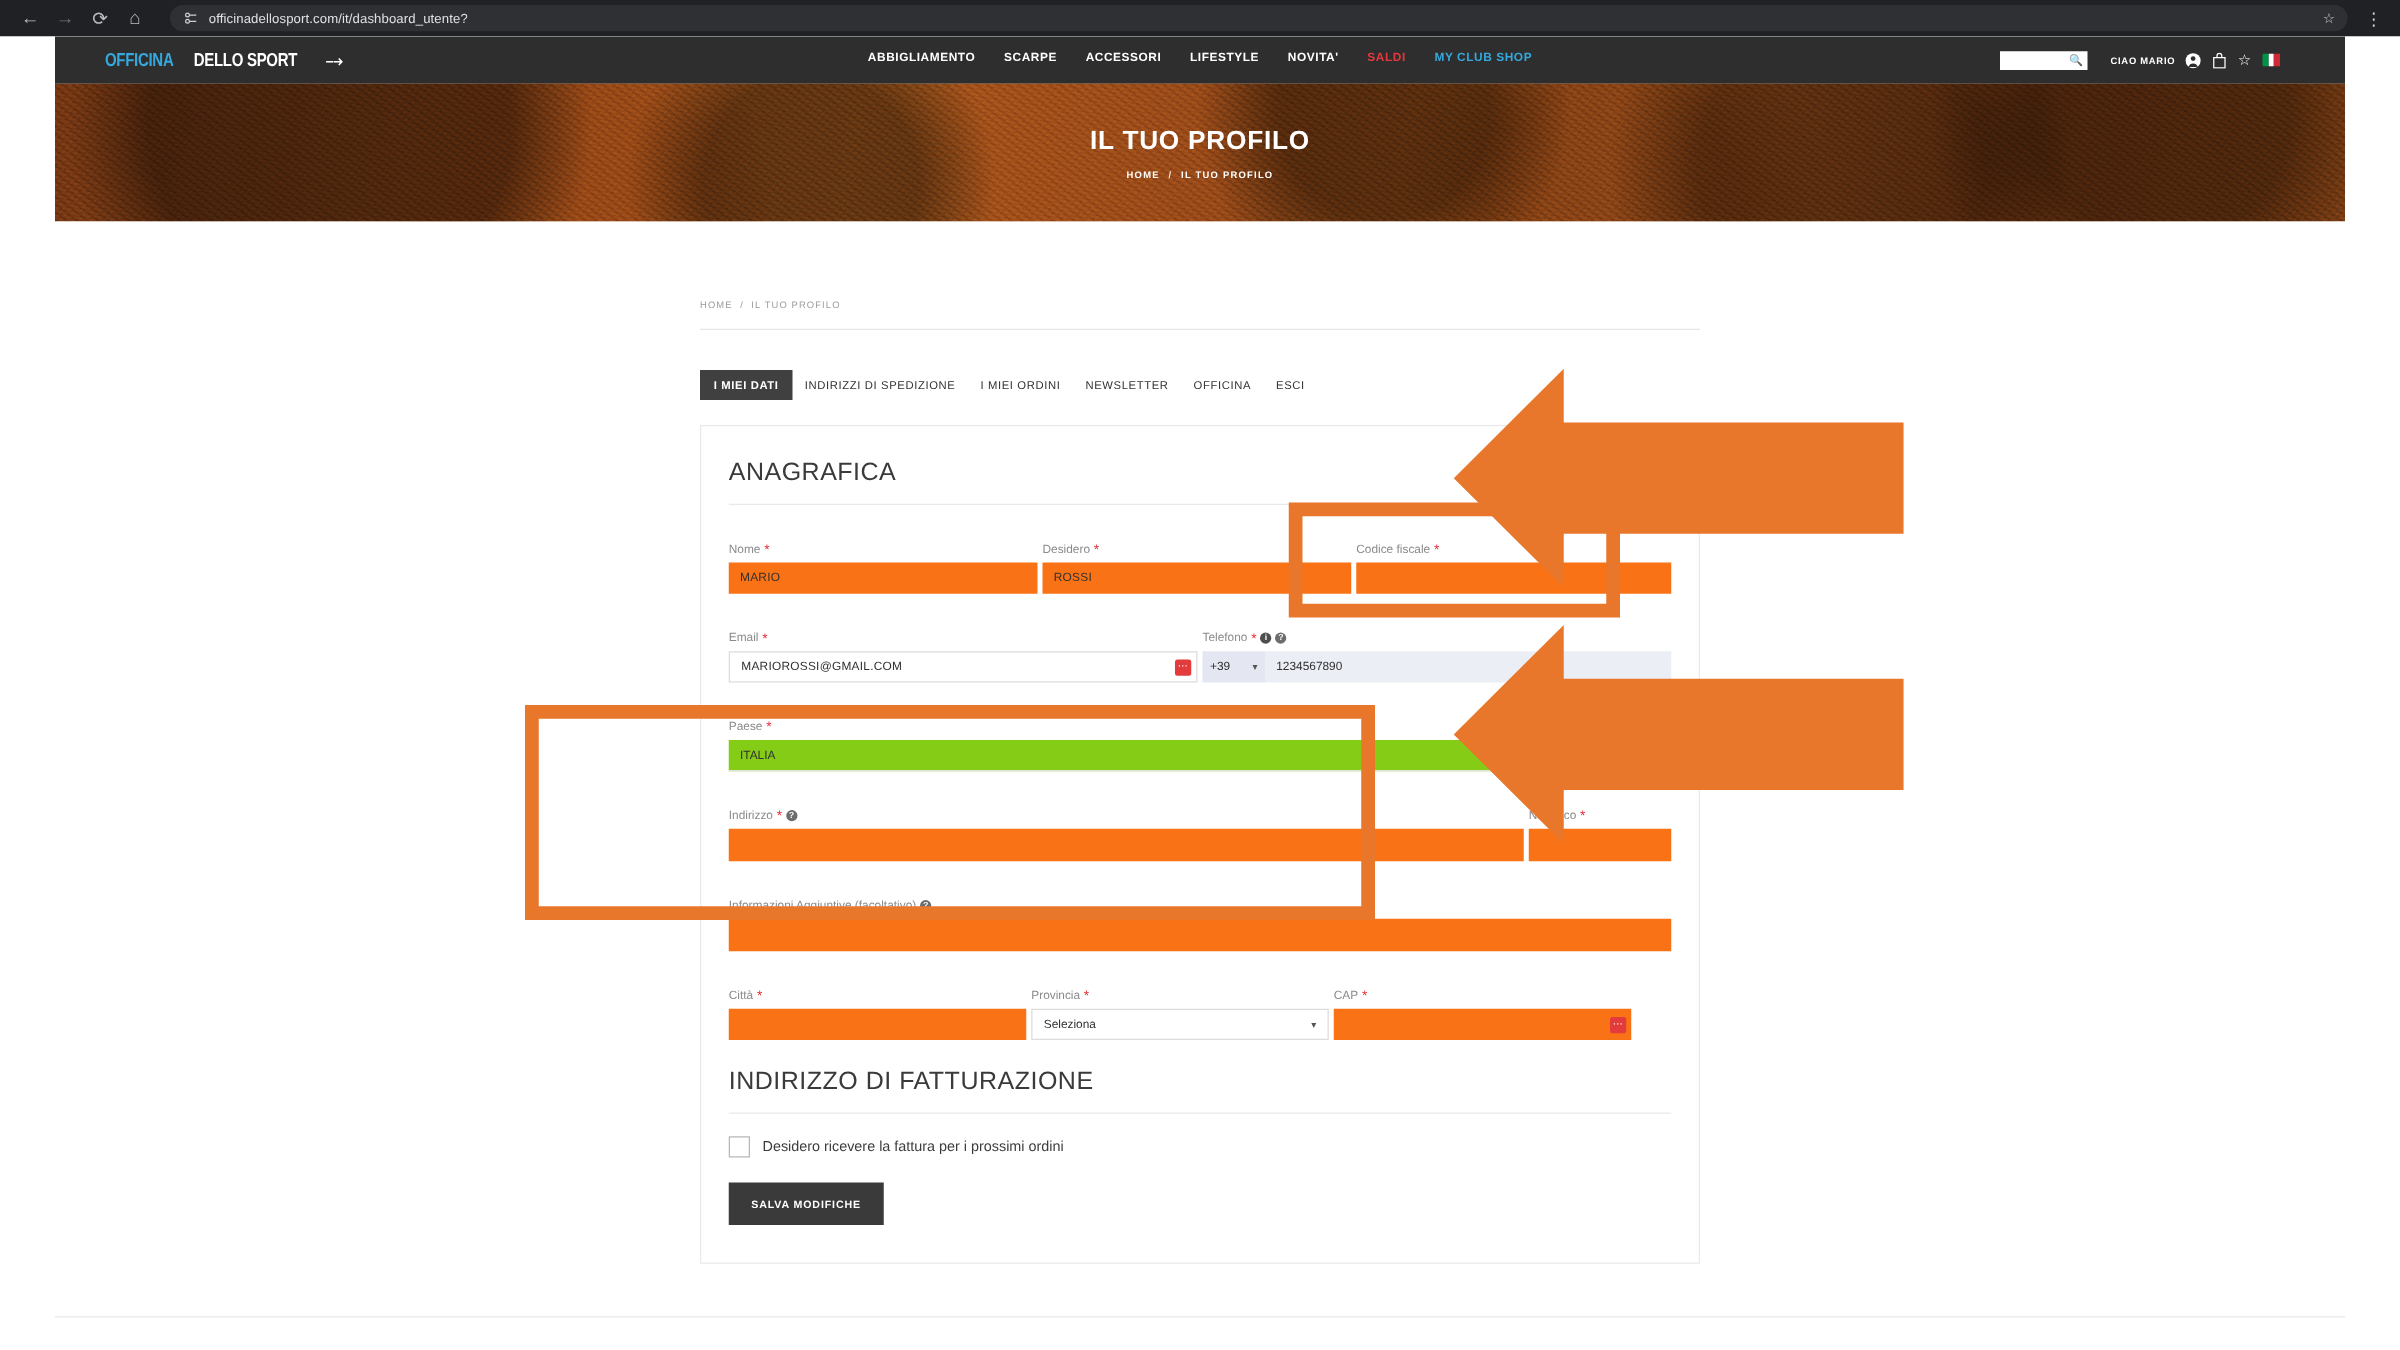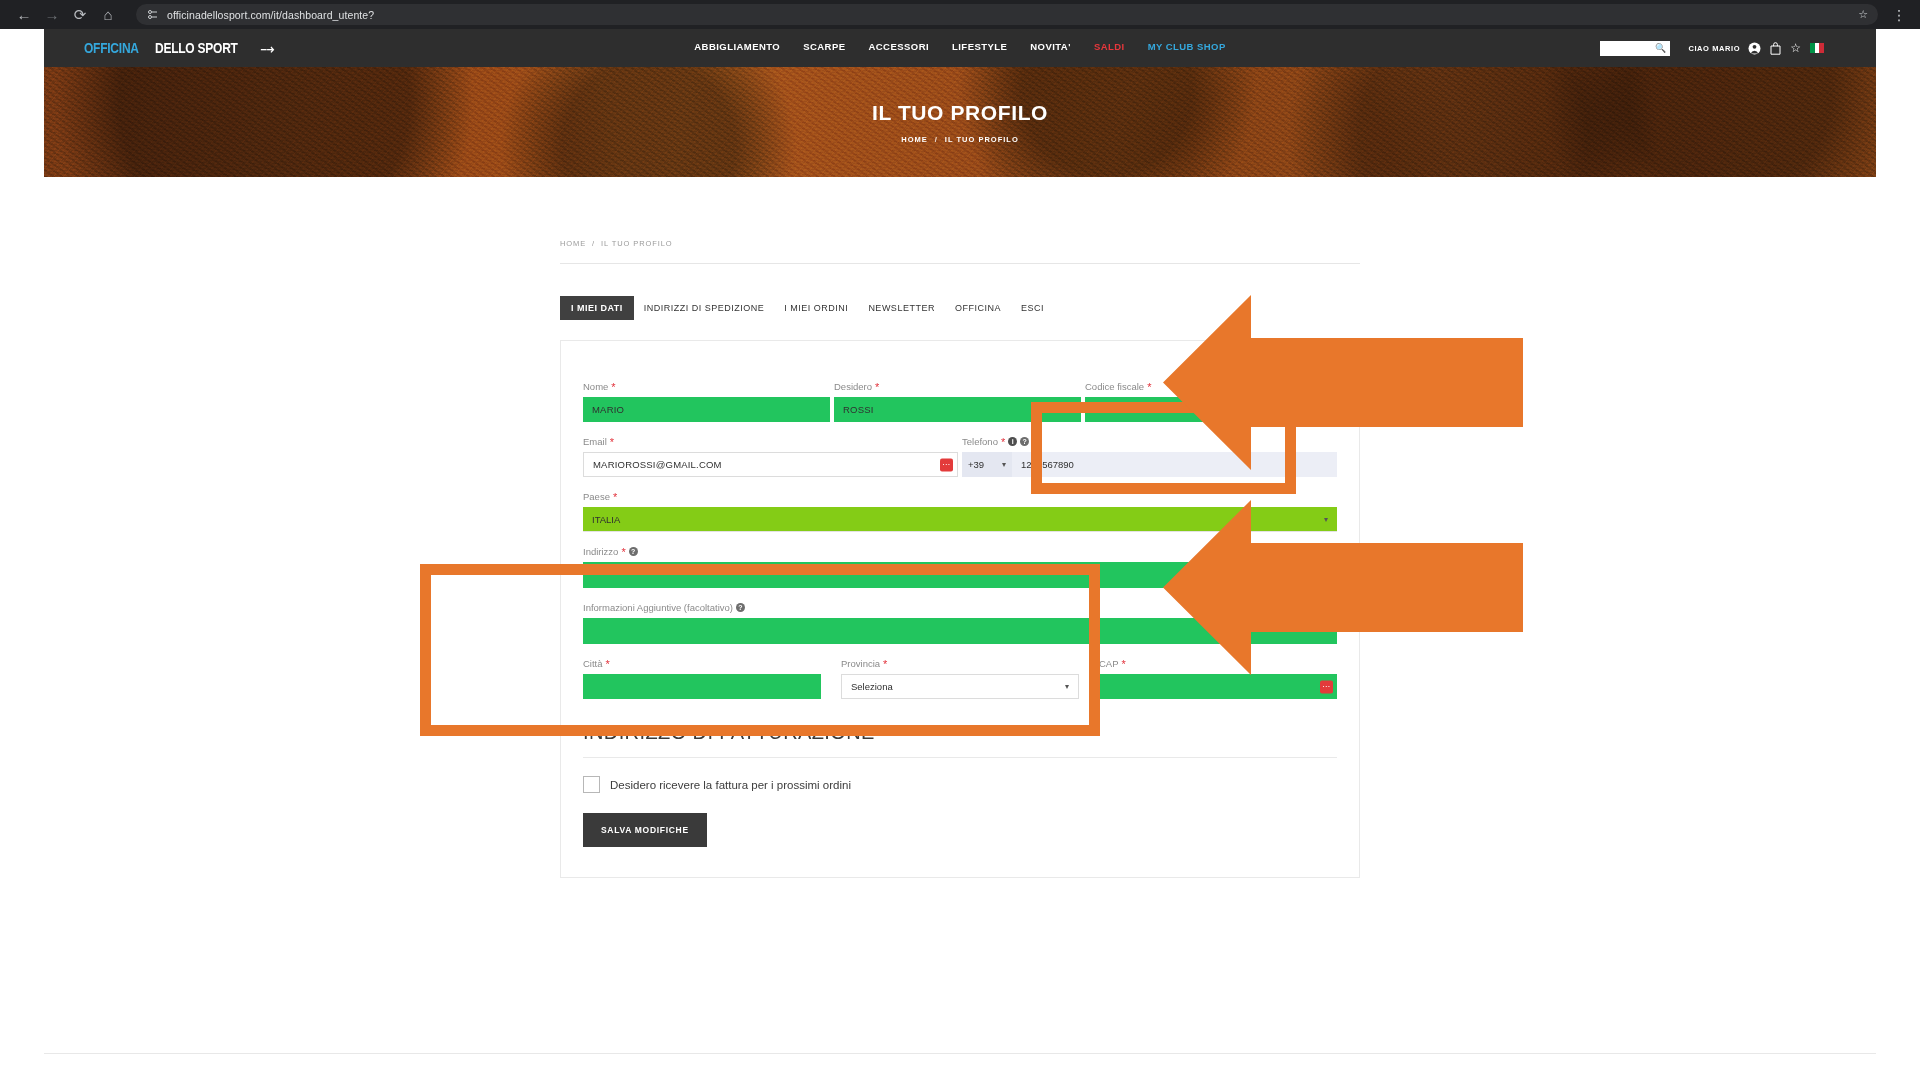--- a/index.html
+++ b/index.html
@@ -108,31 +108,31 @@
   .tab.active{ background:#404040; color:#ffffff; font-weight:bold;
     padding:7px 11px; }
 
   .card{ width:800px; margin:20px auto 0; border:1px solid #e9e9e9;
     background:#ffffff; padding:26px 22px 30px; position:relative; }
 
   .sec-title{ font-size:20px; font-weight:normal; color:#3a3a3a;
     letter-spacing:.4px; padding-bottom:13px; border-bottom:1px solid #e9e9e9; }
   .sec-title.second{ margin-top:22px; }
 
-  .row{ display:flex; gap:4px; margin-top:14px;justify-content:space-between; }
+  .row{ display:flex; gap:4px; margin-top:30px; }
   .field{ flex:1 1 0; min-width:0; }
   .lbl{ font-size:9.5px; color:#8a8a8a; margin-bottom:5px; display:flex;
     align-items:center; gap:3px; }
   .req{ color:#e2323b; font-size:11px; line-height:8px; }
   .help{ display:inline-flex; width:9px; height:9px; border-radius:50%;
     background:#6d6d6d; color:#ffffff; font-size:7px; align-items:center;
     justify-content:center; font-weight:bold; }
   .help.solid{ background:#4e4e4e; }
 
-  .inp{ height:25px; background:#22c55e; border:0; width:100%;
+  .inp{ height:25px; background:#f97316; border:0; width:100%;
     display:flex; align-items:center; padding:0 9px; font-size:9.5px;
     color:#303030; position:relative; letter-spacing:.2px; }
   .inp.white{ background:#ffffff; border:1px solid #dcdcdc; }
   .inp.tall{ height:26px; }
   .inp .redbtn{ position:absolute; right:4px; top:50%;
     transform:translateY(-50%); width:13px; height:13px; background:#e33b3b;
     border-radius:2px; color:#ffffff; font-size:8px; display:flex;
     align-items:center; justify-content:center; line-height:4px;
     letter-spacing:.4px; }
   .sel{ height:25px; background:#ffffff; border:1px solid #dcdcdc;
@@ -268,20 +268,21 @@
       <div class="tab active">I MIEI DATI</div>
       <div class="tab">INDIRIZZI DI SPEDIZIONE</div>
       <div class="tab">I MIEI ORDINI</div>
       <div class="tab">NEWSLETTER</div>
       <div class="tab">OFFICINA</div>
       <div class="tab">ESCI</div>
     </div>
 
     <div class="card">
 
+      <div class="sec-title">ANAGRAFICA</div>
 
       
       <div class="row">
         <div class="field">
           <div class="lbl">
             <span>Nome</span>
             <span class="req">*</span>
           </div>
           <div class="inp">MARIO</div>
         </div>

